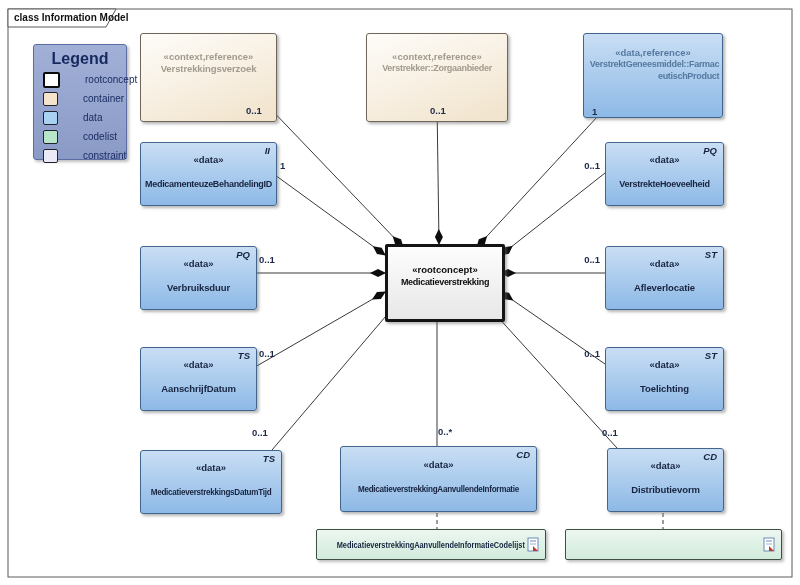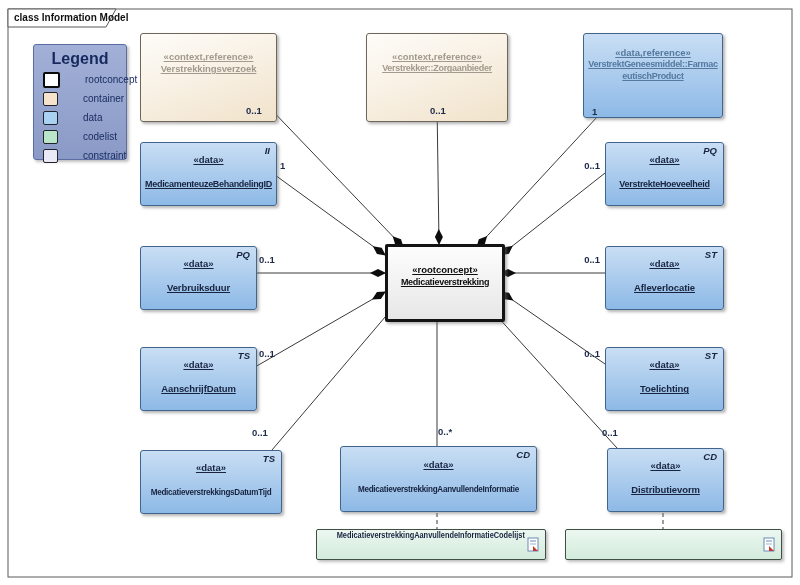--- a/index.html
+++ b/index.html
@@ -15,40 +15,40 @@
   .legend-title{text-align:center;font-size:16px;font-weight:700;color:#16295e;margin-top:5px;}
   .legend-row{display:flex;align-items:center;gap:25px;margin:4px 0 0 9px;height:15px;}
   .swatch{width:13px;height:12px;border:1px solid #20232b;border-radius:2px;flex:0 0 auto;}
   .swatch.root{border:2px solid #0a0a0a;}
   .legend-row span{font-size:10px;color:#16295e;}
 
   
   .node{position:absolute;z-index:1;border-radius:3px;border:1px solid #41658c;
         box-shadow:2px 2px 3px rgba(110,110,110,.5);
         display:flex;flex-direction:column;align-items:center;justify-content:center;
-        text-align:center;text-decoration:underline;}
+        text-align:right;}
   .node .stereo{font-size:9.5px;font-weight:600;line-height:1.3;}
   .node .name{font-size:9.5px;font-weight:700;letter-spacing:-0.1px;line-height:1.25;max-width:96%;}
   .node .tag{position:absolute;top:2px;right:6px;font-size:9.5px;font-weight:700;font-style:italic;color:#17233f;}
   .nm-sm{font-size:9px !important;letter-spacing:-0.3px !important;}
   .squeeze{display:inline-block;white-space:nowrap;transform:scaleX(.9);transform-origin:50% 50%;}
   .squeeze-more{display:inline-block;white-space:nowrap;transform:scaleX(.82);transform-origin:50% 50%;}
 
   .node.data{background:linear-gradient(180deg,#c9def4,#8db9e6);color:#17233f;padding-bottom:4px;gap:12px;}
   .node.container{background:linear-gradient(160deg,#fefcf9,#f1e3cb);border-color:#6e6658;color:#a29a8d;
                   justify-content:flex-start;padding-top:17px;}
   .node.dataref{background:linear-gradient(180deg,#c9def4,#8db9e6);color:#55799f;
                 justify-content:flex-start;padding-top:13px;}
   .node.root{background:linear-gradient(180deg,#fdfdfd,#e7e7e7);border:3px solid #141414;
              border-radius:2px;color:#0d0d0d;padding-bottom:14px;}
 
   .codelist{position:absolute;z-index:1;height:29px;border:1px solid #3f4f46;border-radius:2px;
             background:linear-gradient(180deg,#ecf7f0,#d2ebdb);
             box-shadow:2px 2px 3px rgba(110,110,110,.45);
-            display:flex;align-items:flex-start;justify-content:center;color:#17233f;}
+            display:flex;align-items:center;justify-content:center;color:#17233f;}
   .codelist .name{font-size:9px;font-weight:700;}
   .codelist .doc{position:absolute;right:5px;top:7px;}
 
   .mult{position:absolute;z-index:1;font-size:9.5px;font-weight:700;color:#1b2a4a;white-space:nowrap;}
   .mult.r{width:26px;text-align:right;}
 </style>
 </head>
 <body>
 
 <svg id="wires" width="800" height="585">

